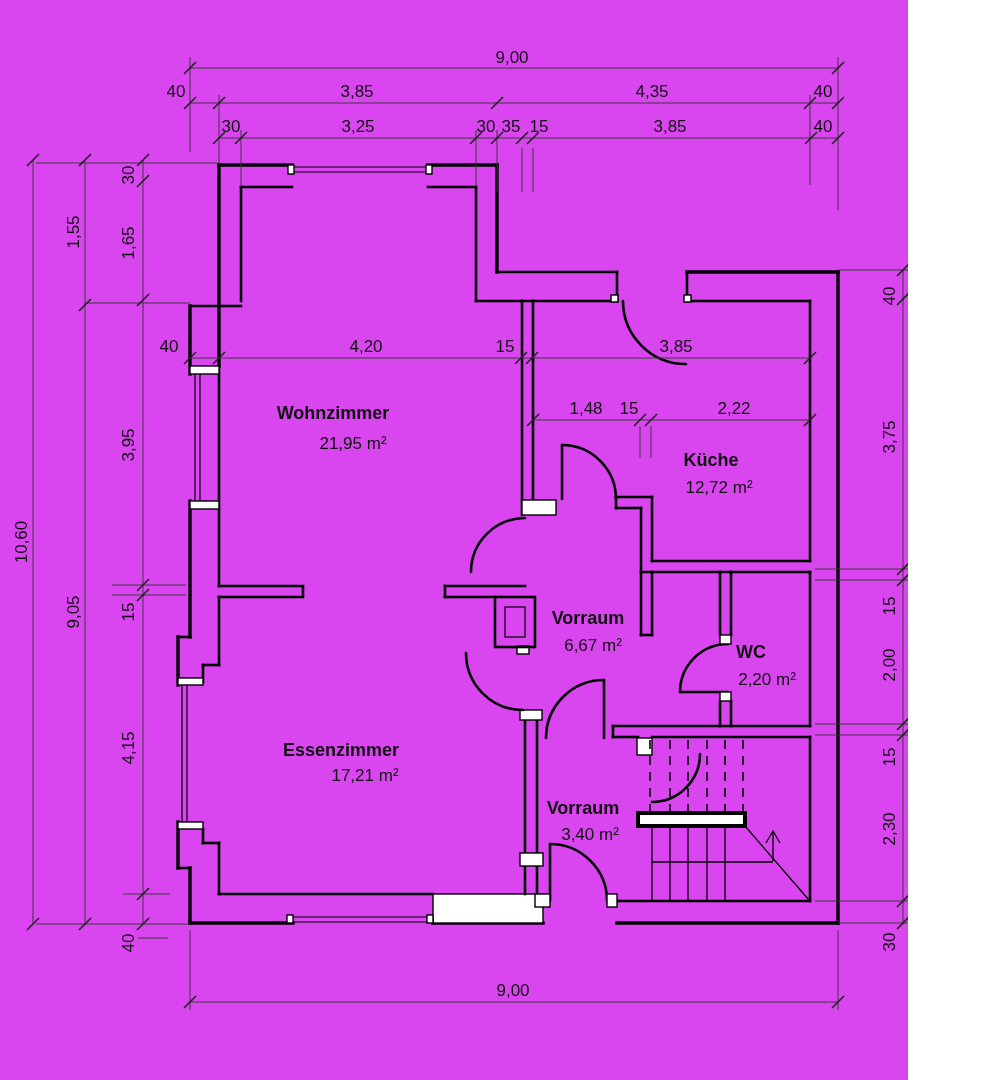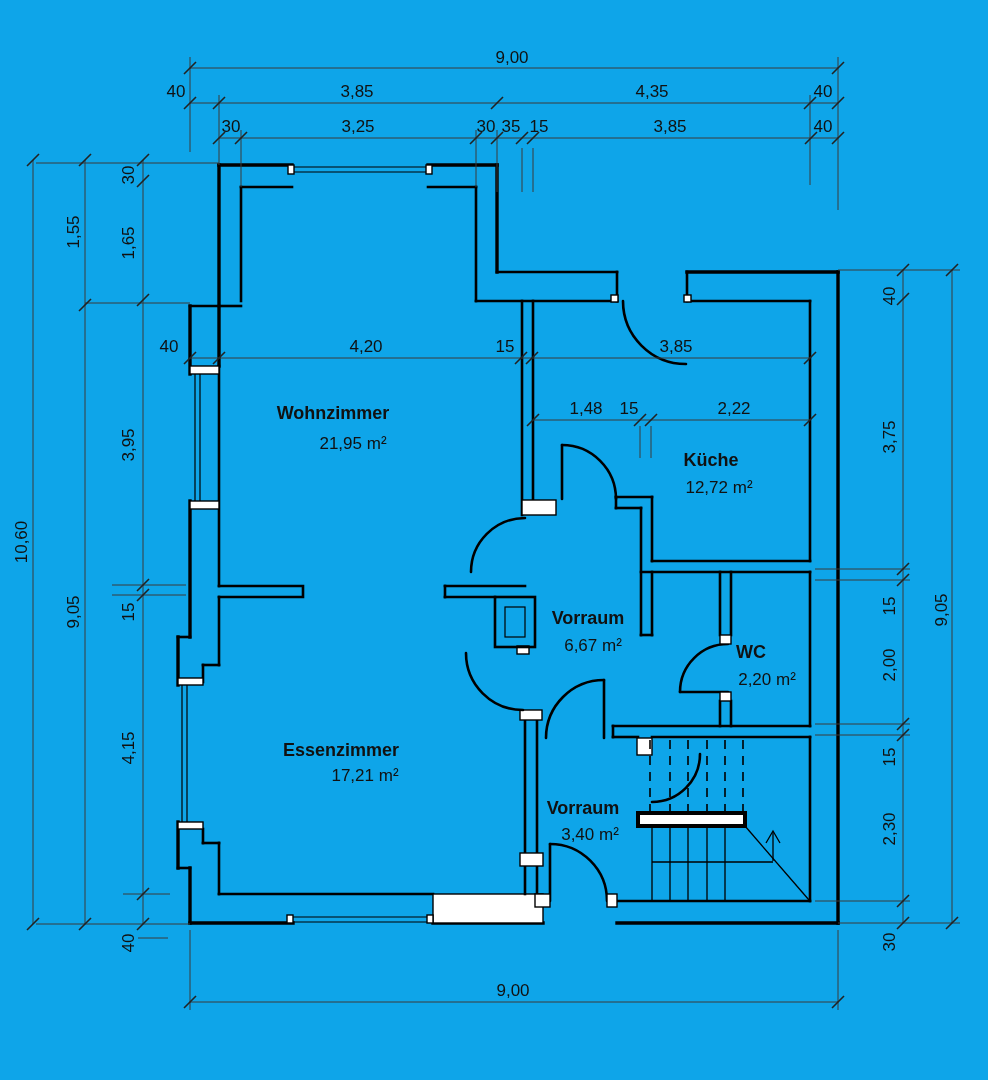--- a/index.html
+++ b/index.html
@@ -1,16 +1,16 @@
 <!DOCTYPE html>
 <html><head>
 <meta charset="utf-8">
 <style>
   html,body{margin:0;padding:0;background:#ffffff;}
-  .page{position:relative;width:988px;height:1080px;background:#0ea5e9;overflow:hidden;
+  .page{position:relative;width:908px;height:1080px;background:#d946ef;overflow:hidden;
         font-family:"Liberation Sans", sans-serif;}
   svg{position:absolute;left:0;top:0;}
   .wall   {stroke:#000;stroke-width:3.4;fill:none;stroke-linecap:square;}
   .wallmed{stroke:#000;stroke-width:2.6;fill:none;stroke-linecap:square;}
   .thin   {stroke:#000;stroke-width:1.2;fill:none;}
   .jamb   {stroke:#000;stroke-width:1.4;fill:#fff;}
   .door   {stroke:#000;stroke-width:2.6;fill:none;stroke-linecap:round;}
   .dim    {stroke:#3a3a3a;stroke-width:1;fill:none;}
   .tick   {stroke:#222;stroke-width:1.6;fill:none;}
   .stair  {stroke:#000;stroke-width:1.3;fill:none;}

